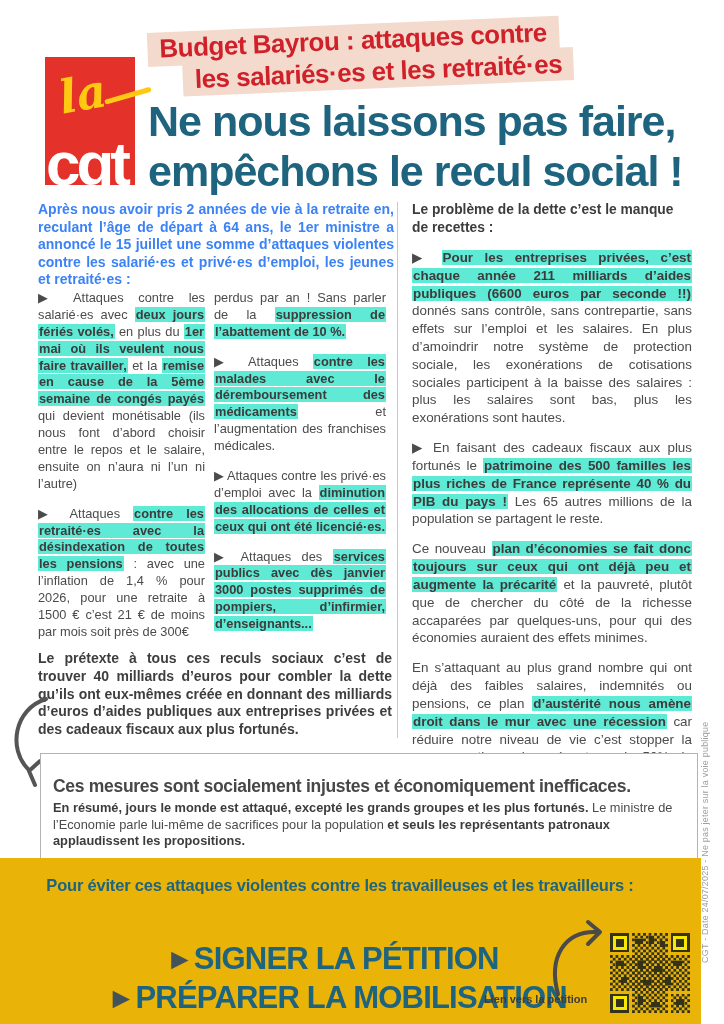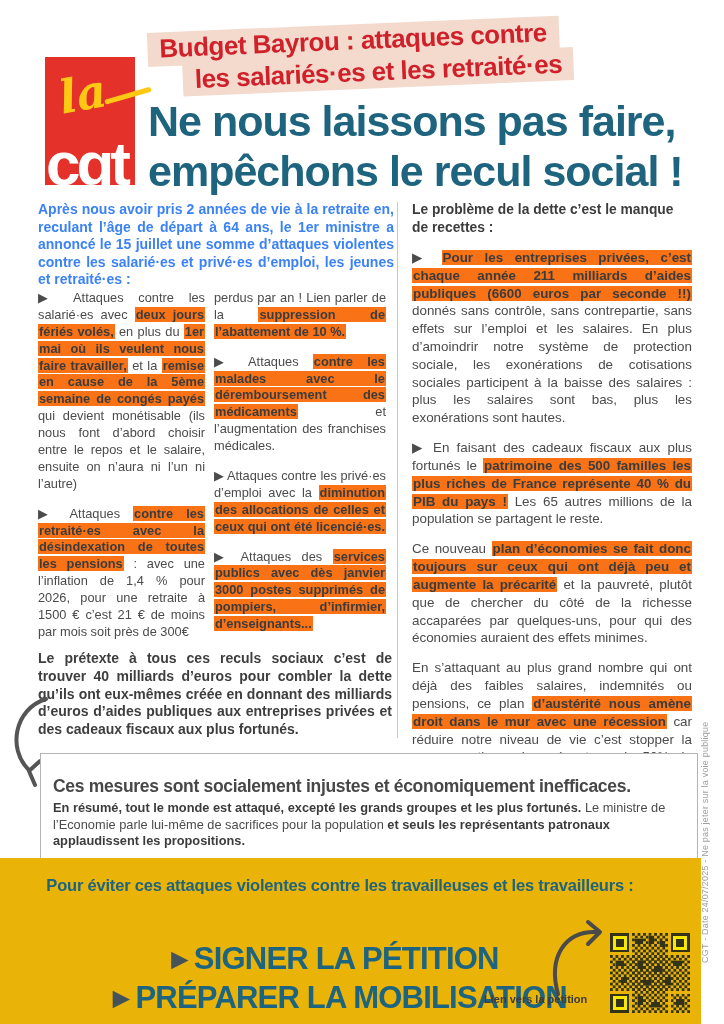--- a/index.html
+++ b/index.html
@@ -27,21 +27,21 @@
   .divider{position:absolute;left:397px;top:202px;width:1px;height:536px;background:#c9c9c9;}
 
   .col{position:absolute;font-size:12.8px;line-height:1.32;color:#4b4b4b;text-align:justify;}
   .col .rp{margin:0 0 13px 0;}
   .col-left{left:38px;top:290px;width:167px;}
   .col-mid{left:214px;top:290px;width:172px;}
   .col-right{left:412px;top:201px;width:280px;font-size:13.4px;line-height:1.33;}
   .col-right .rp{margin:0 0 12px 0;}
   .right-heading{font-size:13.8px;font-weight:800;color:#3c3c3c;margin:0 0 12px 0;line-height:1.3;text-align:left;}
 
-  .hl{background:#f97316;font-weight:700;color:#3c3c3c;padding:0 1px;box-decoration-break:clone;-webkit-box-decoration-break:clone;}
+  .hl{background:#5eead4;font-weight:700;color:#3c3c3c;padding:0 1px;box-decoration-break:clone;-webkit-box-decoration-break:clone;}
   .b{font-weight:700;color:#3c3c3c;}
 
   .conclusion{position:absolute;left:38px;top:650px;width:354px;font-size:14px;font-weight:800;color:#3e3e3e;
     line-height:1.27;text-align:justify;}
 
   
   .box{position:absolute;left:40px;top:753px;width:636px;height:78px;border:1px solid #b3b3b3;background:#ffffff;padding:22px 8px 5px 12px;}
   .box-title{font-size:17.5px;font-weight:800;color:#474747;letter-spacing:-0.3px;margin:0 0 3px 0;}
   .box-body{font-size:12.8px;color:#4b4b4b;line-height:1.3;margin:0;}
   .box-arrow{position:absolute;left:2px;top:693px;}
@@ -86,21 +86,21 @@
 
   <div class="intro">Après nous avoir pris 2 années de vie à la retraite en, reculant l’âge de départ à 64 ans, le 1er ministre a annoncé le 15 juillet une somme d’attaques violentes contre les salarié·es et privé·es d’emploi, les jeunes et retraité·es :</div>
 
   <div class="divider"></div>
 
   <div class="col col-left">
       <p class="rp"><span>▶ Attaques contre les salarié·es avec </span><span class="hl">deux jours fériés volés,</span><span> en plus du </span><span class="hl">1er mai où ils veulent nous faire travailler,</span><span> et la </span><span class="hl">remise en cause de la 5ème semaine de congés payés</span><span> qui devient monétisable (ils nous font d’abord choisir entre le repos et le salaire, ensuite on n’aura ni l’un ni l’autre)</span></p>
       <p class="rp"><span>▶ Attaques </span><span class="hl">contre les retraité·es avec la désindexation de toutes les pensions</span><span> : avec une l’inflation de 1,4 % pour 2026, pour une retraite à 1500 € c’est 21 € de moins par mois soit près de 300€</span></p>
     </div>
   <div class="col col-mid">
-      <p class="rp"><span>perdus par an ! Lien parler de la </span><span class="hl">suppression de l’abattement de 10 %.</span></p>
+      <p class="rp"><span>perdus par an ! Sans parler de la </span><span class="hl">suppression de l’abattement de 10 %.</span></p>
       <p class="rp"><span>▶ Attaques </span><span class="hl">contre les malades avec le déremboursement des médicaments</span><span> et l’augmentation des franchises médicales.</span></p>
       <p class="rp"><span>▶ Attaques contre les privé·es d’emploi avec la </span><span class="hl">diminution des allocations de celles et ceux qui ont été licencié·es.</span></p>
       <p class="rp"><span>▶ Attaques des </span><span class="hl">services publics avec dès janvier 3000 postes supprimés de pompiers, d’infirmier, d’enseignants...</span></p>
     </div>
 
   <div class="col col-right">
     <p class="right-heading">Le problème de la dette c’est le manque de recettes :</p>
     <div>
         <p class="rp"><span>▶ </span><span class="hl">Pour les entreprises privées, c’est chaque année 211 milliards d’aides publiques (6600 euros par seconde !!)</span><span> donnés sans contrôle, sans contrepartie, sans effets sur l’emploi et les salaires. En plus d’amoindrir notre système de protection sociale, les exonérations de cotisations sociales participent à la baisse des salaires : plus les salaires sont bas, plus les exonérations sont hautes.</span></p>
         <p class="rp"><span>▶ En faisant des cadeaux fiscaux aux plus fortunés le </span><span class="hl">patrimoine des 500 familles les plus riches de France représente 40 % du PIB du pays !</span><span> Les 65 autres millions de la population se partagent le reste.</span></p>
@@ -111,21 +111,21 @@
 
   <div class="conclusion">Le prétexte à tous ces reculs sociaux c’est de trouver 40 milliards d’euros pour combler la dette qu’ils ont eux-mêmes créée en donnant des milliards d’euros d’aides publiques aux entreprises privées et des cadeaux fiscaux aux plus fortunés.</div>
 
   <svg class="box-arrow" width="52" height="96" viewBox="0 0 52 96">
     <path d="M44 6 C 12 16, 6 56, 26 76" fill="none" stroke="#555555" stroke-width="4" stroke-linecap="round"></path>
     <path d="M38 68 L27 78 L33 92" fill="none" stroke="#555555" stroke-width="4" stroke-linecap="round" stroke-linejoin="round"></path>
   </svg>
 
   <div class="box">
     <p class="box-title">Ces mesures sont socialement injustes et économiquement inefficaces.</p>
-    <p class="box-body"><span class="b">En résumé, tout le monde est attaqué, excepté les grands groupes et les plus fortunés.</span><span> Le ministre de l’Economie parle lui-même de sacrifices pour la population </span><span class="b">et seuls les représentants patronaux applaudissent les propositions.</span></p>
+    <p class="box-body"><span class="b">En résumé, jours le monde est attaqué, excepté les grands groupes et les plus fortunés.</span><span> Le ministre de l’Economie parle lui-même de sacrifices pour la population </span><span class="b">et seuls les représentants patronaux applaudissent les propositions.</span></p>
   </div>
 
   <div class="footer">
     <div class="footer-heading">Pour éviter ces attaques violentes contre les travailleuses et les travailleurs :</div>
     <div class="action-row row2"><span class="tri">▶</span><span class="act">SIGNER LA PÉTITION</span></div>
     <div class="action-row row3"><span class="tri">▶</span><span class="act">PRÉPARER LA MOBILISATION</span></div>
 
     <svg class="footer-arrow" width="62" height="80" viewBox="0 0 62 80">
       <path d="M10 76 C 0 40, 16 12, 50 14" fill="none" stroke="#4a4a4a" stroke-width="4" stroke-linecap="round"></path>
       <path d="M40 4 L52 14 L40 26" fill="none" stroke="#4a4a4a" stroke-width="4" stroke-linecap="round" stroke-linejoin="round"></path>

